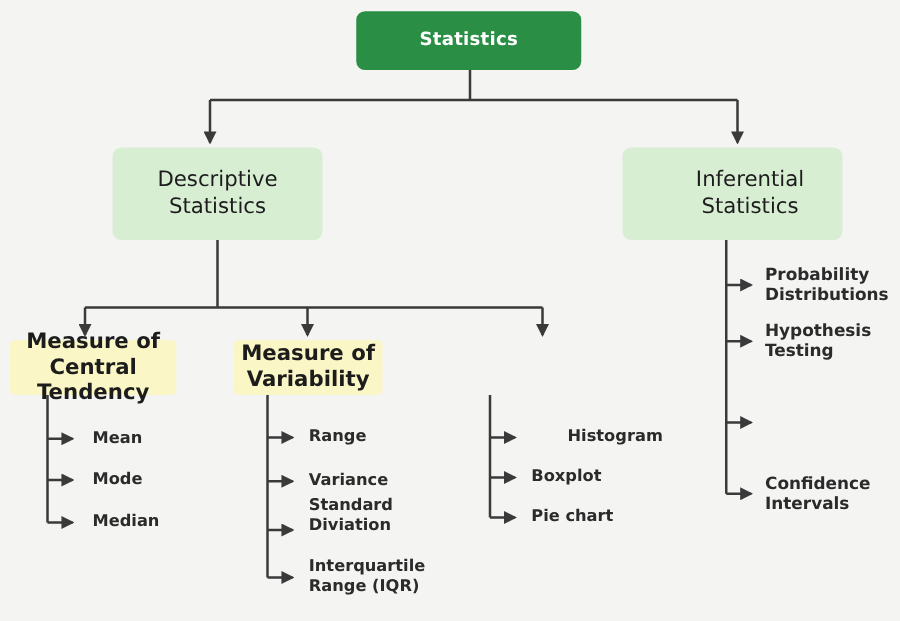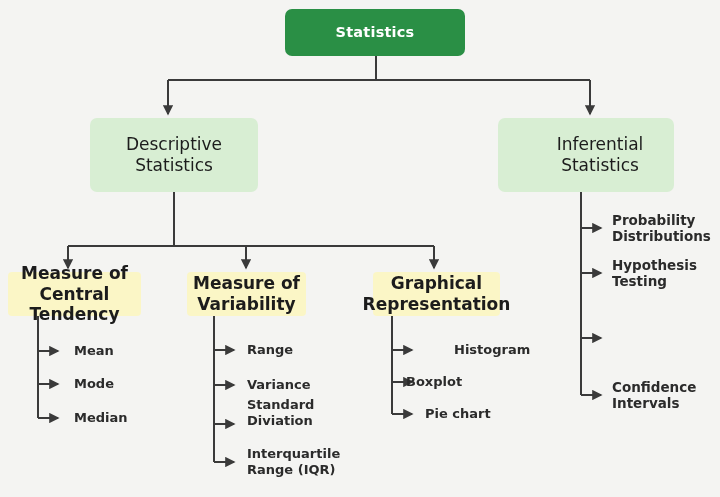--- a/index.html
+++ b/index.html
@@ -131,36 +131,34 @@
 
   <div class="node node-branch" style="left: 498px; top: 118px; width: 176px; height: 74px; white-space: pre-line; padding-left: 28px;">Inferential
 Statistics</div>
 
   <div class="node node-group" style="left: 8px; top: 272px; width: 133px; height: 44px; white-space: pre-line;">Measure of
 Central Tendency</div>
 
   <div class="node node-group" style="left: 187px; top: 272px; width: 119px; height: 44px; white-space: pre-line;">Measure of
 Variability</div>
 
-  <div class="node node-group" style="left: 373px; top: 272px; width: 127px; height: 44px; white-space: pre-line;">Graphical
-Representation</div>
 
   <div class="leaf" style="left:74px; top:343px;">Mean</div>
   <div class="leaf" style="left:74px; top:376px;">Mode</div>
   <div class="leaf" style="left:74px; top:410px;">Median</div>
 
   <div class="leaf" style="left:247px; top:342px;">Range</div>
   <div class="leaf" style="left:247px; top:377px;">Variance</div>
   <div class="leaf" style="left: 247px; top: 397px; white-space: pre-line;">Standard
 Diviation</div>
   <div class="leaf" style="left: 247px; top: 446px; white-space: pre-line;">Interquartile
 Range (IQR)</div>
 
   <div class="leaf" style="left:425px; top:342px;margin-left:29px;">Histogram</div>
-  <div class="leaf" style="left:406px; top:374px;">Boxplot</div>
+  <div class="leaf" style="left:425px; top:374px;">Boxplot</div>
   <div class="leaf" style="left:425px; top:406px;">Pie chart</div>
 
   <div class="leaf-right" style="left: 612px; top: 257px; white-space: pre-line;">Hypothesis
 Testing</div>
   <div class="leaf-right" style="left: 612px; top: 212px; white-space: pre-line;">Probability
 Distributions</div>
   <div class="leaf-right" style="left: 612px; top: 379px; white-space: pre-line;">Confidence
 Intervals</div>
 
 </div>

